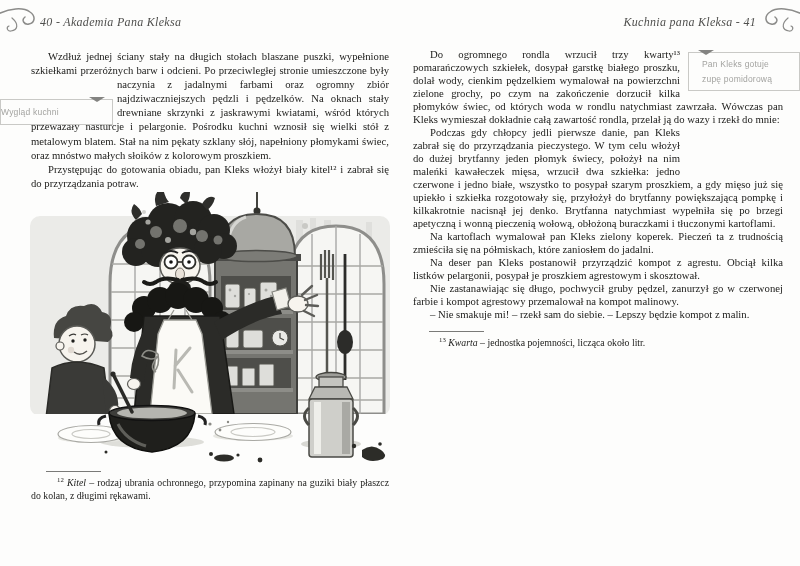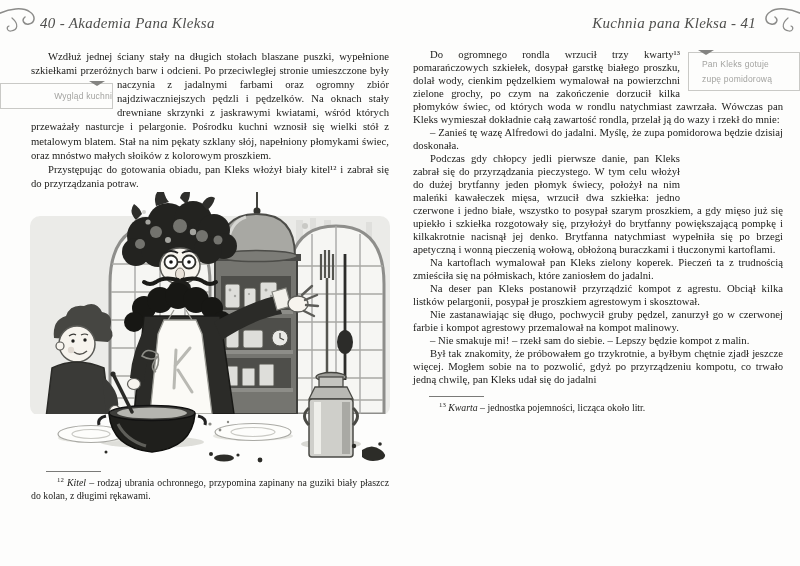--- a/index.html
+++ b/index.html
@@ -6,21 +6,21 @@
   body{
     width:800px;height:566px;position:relative;overflow:hidden;
     background:#fdfdfc;color:#1c1c1c;
     font-family:"Liberation Serif", serif;
   }
   .page{position:absolute;top:0;width:400px;height:566px}
   #pageL{left:0}
   #pageR{left:400px}
 
   .runhead{
-    position:absolute;top:15px;font-style:italic;font-size:15px;
+    position:absolute;top:15px;font-style:italic;font-size:12px;
     color:#4f4f4d;letter-spacing:.3px;white-space:nowrap;
   }
   #pageL .runhead{left:40px}
   #pageR .runhead{right:44px}
 
   .flourish{position:absolute;top:4px}
   #pageL .flourish{left:-2px}
   #pageR .flourish{right:-2px;transform:scaleX(-1)}
 
   .textcol{
@@ -33,21 +33,21 @@
   p.bp{margin:0;text-indent:17px;position:relative}
 
   .spacerL{float:left;width:86px;height:70px;shape-outside:inset(30px 0 0 0)}
   .spacerR{float:right;width:103px;height:48px;shape-outside:inset(4px 0 0 0)}
 
   .mnote{
     position:absolute;background:#fdfdfc;border:1px solid #c9c9c6;
     font-family:"Liberation Sans", sans-serif;font-size:8.5px;color:#a3a3a0;
     text-indent:0;text-align:left;letter-spacing:.2px;
   }
-  .mnoteL{left:-31px;top:34px;width:111px;height:24px;line-height:24px;text-align:right}
+  .mnoteL{left:-31px;top:50px;width:111px;height:24px;line-height:24px;text-align:left}
   .mnoteR{right:-17px;top:4px;width:112px;height:39px;padding:4px 12px 0 13px;box-sizing:border-box;line-height:15px}
   .tri{
     position:absolute;top:-3px;width:0;height:0;
     border-left:8px solid transparent;border-right:8px solid transparent;
     border-top:5px solid #838381;
   }
   .mnoteL .tri{right:7px}
   .mnoteR .tri{left:9px}
 
   .illu{display:block;margin:2px -3px 0 -3px}
@@ -319,29 +319,27 @@
 
     <p class="bp">
       <span class="spacerR"></span>
       <span class="mnote mnoteR">
         <span class="tri"></span>
         <span>Pan Kleks gotuje zupę pomidorową</span>
       </span>
       <span class="ptext">Do ogromnego rondla wrzucił trzy kwarty¹³ pomarańczowych szkiełek, dosypał garstkę białego proszku, dolał wody, cienkim pędzelkiem wymalował na powierzchni zielone grochy, po czym na zakończenie dorzucił kilka płomyków świec, od których woda w rondlu natychmiast zawrzała. Wówczas pan Kleks wymieszał dokładnie całą zawartość rondla, przelał ją do wazy i rzekł do mnie:</span>
     </p>
 
-    <p class="bp">– Zanieś tę wazę Alfredowi do jadalni. Myślę, że zupa pomidorowa będzie dzisiaj doskonała.</p>
 
     <p class="bp">
       <span class="spacerR"></span>
       <span class="ptext">Podczas gdy chłopcy jedli pierwsze danie, pan Kleks zabrał się do przyrządzania pieczystego. W tym celu włożył do dużej brytfanny jeden płomyk świecy, położył na nim maleńki kawałeczek mięsa, wrzucił dwa szkiełka: jedno czerwone i jedno białe, wszystko to posypał szarym proszkiem, a gdy mięso już się upiekło i szkiełka rozgotowały się, przyłożył do brytfanny powiększającą pompkę i kilkakrotnie nacisnął jej denko. Brytfanna natychmiast wypełniła się po brzegi apetyczną i wonną pieczenią wołową, obłożoną buraczkami i tłuczonymi kartoflami.</span>
     </p>
 
     <p class="bp">Na kartoflach wymalował pan Kleks zielony koperek. Pieczeń ta z trudnością zmieściła się na półmiskach, które zaniosłem do jadalni.</p>
     <p class="bp">Na deser pan Kleks postanowił przyrządzić kompot z agrestu. Obciął kilka listków pelargonii, posypał je proszkiem agrestowym i skosztował.</p>
     <p class="bp">Nie zastanawiając się długo, pochwycił gruby pędzel, zanurzył go w czerwonej farbie i kompot agrestowy przemalował na kompot malinowy.</p>
     <p class="bp">– Nie smakuje mi! – rzekł sam do siebie. – Lepszy będzie kompot z malin.</p>
-    <p class="bp">Był tak znakomity, że próbowałem go trzykrotnie, a byłbym chętnie zjadł jeszcze więcej. Mogłem sobie na to pozwolić, gdyż po przyrządzeniu kompotu, co trwało jedną chwilę, pan Kleks udał się do jadalni</p>
 
     <div class="fnrule"></div>
     <p class="fn"><sup>13</sup> <span class="term">Kwarta</span> <span>– jednostka pojemności, licząca około litr.</span></p>
   </div>
 </div>
 
 </body></html>

